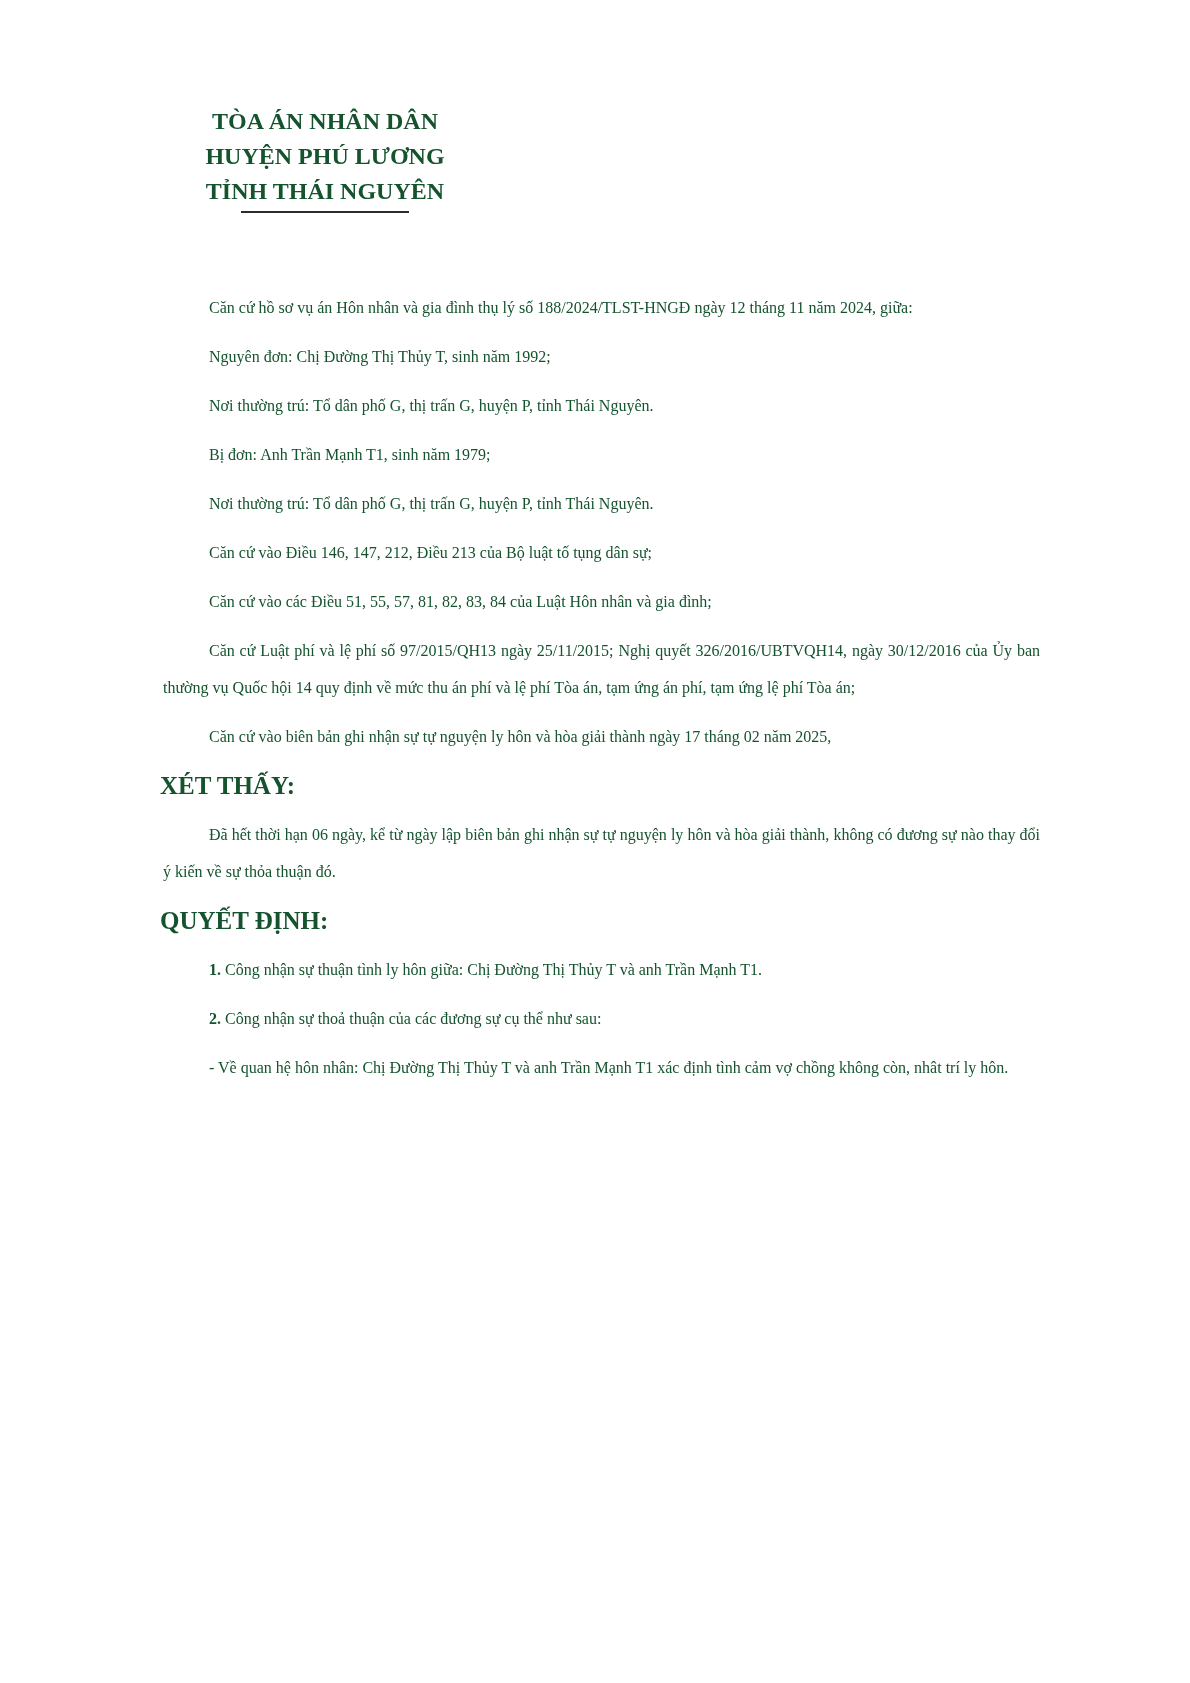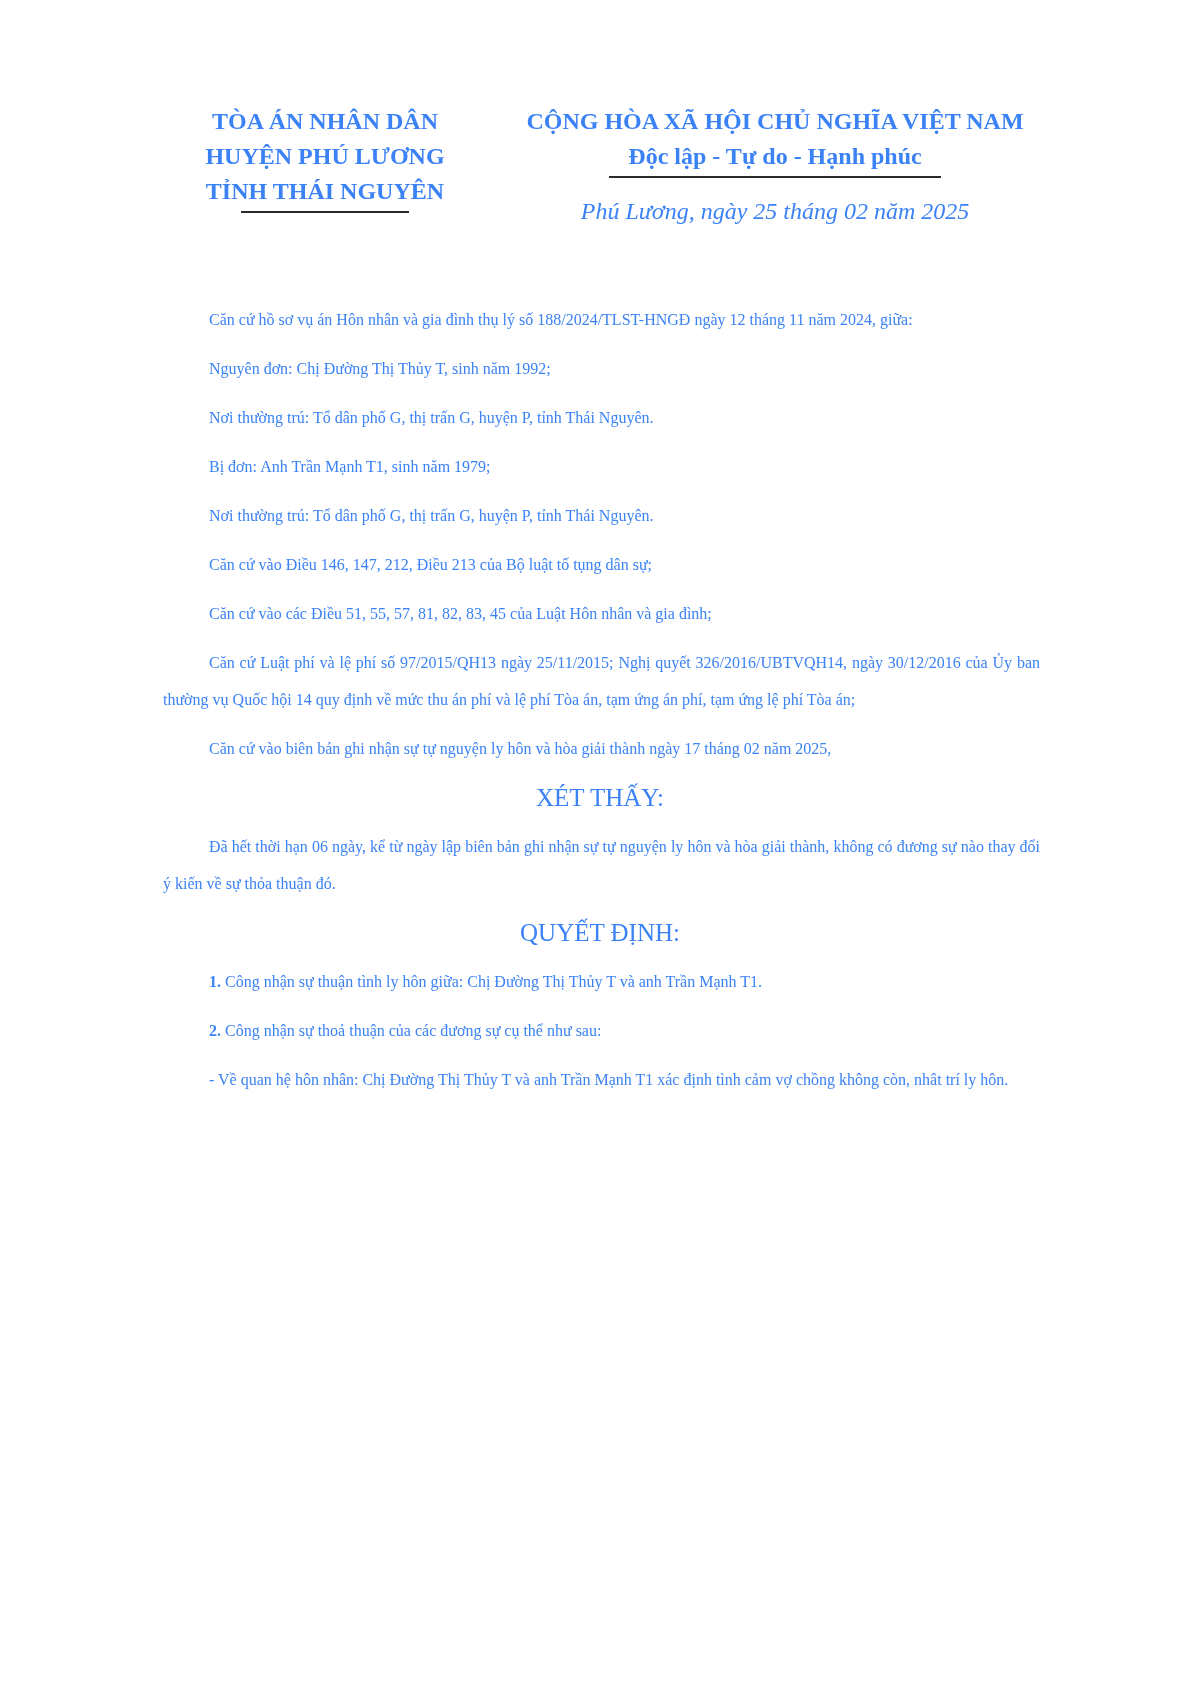--- a/index.html
+++ b/index.html
@@ -2,21 +2,21 @@
 <html lang="vi"><head>
 <meta charset="utf-8">
 <style>
   html, body { margin: 0; padding: 0; background: #ffffff; }
   .page {
     position: relative;
     width: 1190px;
     height: 1683px;
     box-sizing: border-box;
     background: #ffffff;
-    color: #3b82f6;
+    color: #14532d;
     font-family: "Liberation Serif", "DejaVu Serif", serif;
     padding: 104px 150px 0 160px;
     overflow: hidden;
   }
 
   
   .doc-header { display: flex; align-items: flex-start; }
   .header-left {
     width: 330px;
     text-align: center;
@@ -61,56 +61,49 @@
     margin: 0 0 12px 3px;
     font-size: 16px;
     line-height: 37px;
     text-align: justify;
     text-indent: 46px;
   }
   .section-heading {
     margin: 0 0 12px 0;
     font-size: 25px;
     line-height: 37px;
-    font-weight: normal;
-    text-align: center;
+    font-weight: bold;
     text-indent: 0;
   }
   .lead { font-weight: bold; }
 </style>
 </head>
 <body>
 
 <div class="page">
 
   <header class="doc-header">
     <div class="header-left">
       <div class="bold">TÒA ÁN NHÂN DÂN</div>
       <div class="bold">HUYỆN PHÚ LƯƠNG</div>
       <div class="bold">TỈNH THÁI NGUYÊN</div>
       <div class="rule rule-left"></div>
     </div>
-    <div class="header-right">
-      <div class="bold">CỘNG HÒA XÃ HỘI CHỦ NGHĨA VIỆT NAM</div>
-      <div class="bold">Độc lập - Tự do - Hạnh phúc</div>
-      <div class="rule rule-right"></div>
-      <div class="dateline">Phú Lương, ngày 25 tháng 02 năm 2025</div>
-    </div>
   </header>
 
 
   <main class="doc-body">
 
     <p><b class="lead"></b> <span>Căn cứ hồ sơ vụ án Hôn nhân và gia đình thụ lý số 188/2024/TLST-HNGĐ ngày 12 tháng 11 năm 2024, giữa:</span></p>
     <p><b class="lead"></b> <span>Nguyên đơn: Chị Đường Thị Thủy T, sinh năm 1992;</span></p>
     <p><b class="lead"></b> <span>Nơi thường trú: Tổ dân phố G, thị trấn G, huyện P, tỉnh Thái Nguyên.</span></p>
     <p><b class="lead"></b> <span>Bị đơn: Anh Trần Mạnh T1, sinh năm 1979;</span></p>
     <p><b class="lead"></b> <span>Nơi thường trú: Tổ dân phố G, thị trấn G, huyện P, tỉnh Thái Nguyên.</span></p>
     <p><b class="lead"></b> <span>Căn cứ vào Điều 146, 147, 212, Điều 213 của Bộ luật tố tụng dân sự;</span></p>
-    <p><b class="lead"></b> <span>Căn cứ vào các Điều 51, 55, 57, 81, 82, 83, 45 của Luật Hôn nhân và gia đình;</span></p>
+    <p><b class="lead"></b> <span>Căn cứ vào các Điều 51, 55, 57, 81, 82, 83, 84 của Luật Hôn nhân và gia đình;</span></p>
     <p><b class="lead"></b> <span>Căn cứ Luật phí và lệ phí số 97/2015/QH13 ngày 25/11/2015; Nghị quyết 326/2016/UBTVQH14, ngày 30/12/2016 của Ủy ban thường vụ Quốc hội 14 quy định về mức thu án phí và lệ phí Tòa án, tạm ứng án phí, tạm ứng lệ phí Tòa án;</span></p>
     <p><b class="lead"></b> <span>Căn cứ vào biên bản ghi nhận sự tự nguyện ly hôn và hòa giải thành ngày 17 tháng 02 năm 2025,</span></p>
 
     <div class="section-heading">XÉT THẤY:</div>
 
     <p><b class="lead"></b> <span>Đã hết thời hạn 06 ngày, kể từ ngày lập biên bản ghi nhận sự tự nguyện ly hôn và hòa giải thành, không có đương sự nào thay đổi ý kiến về sự thỏa thuận đó.</span></p>
 
     <div class="section-heading">QUYẾT ĐỊNH:</div>
 
     <p><b class="lead">1.</b> <span>Công nhận sự thuận tình ly hôn giữa: Chị Đường Thị Thủy T và anh Trần Mạnh T1.</span></p>

